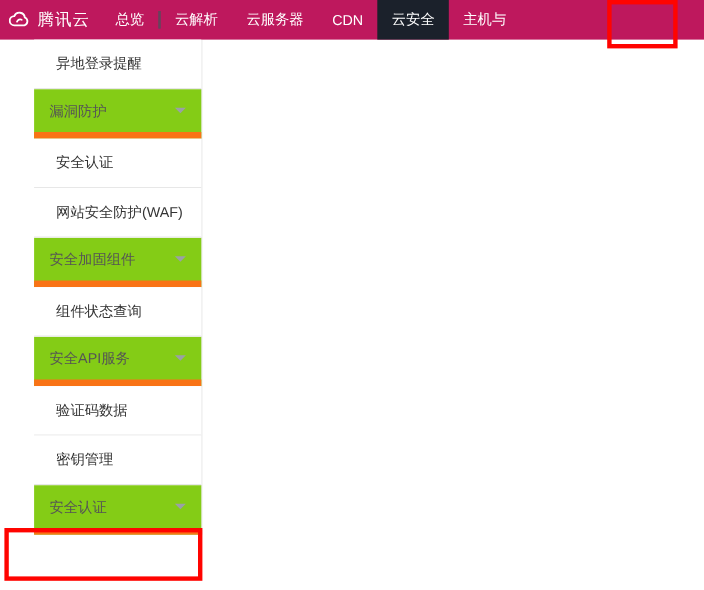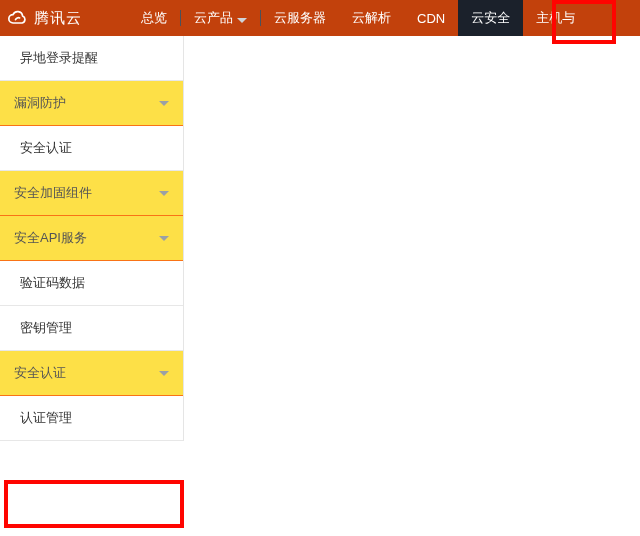--- a/index.html
+++ b/index.html
@@ -1,26 +1,25 @@
 <!DOCTYPE html>
 <html><head>
 <meta charset="utf-8">
 <style>
   * { margin: 0; padding: 0; box-sizing: border-box; }
   html, body { width: 640px; height: 536px; font-family: "Microsoft YaHei", "PingFang SC", Arial, sans-serif; background: #fff; overflow: hidden; }
   .topnav {
     width: 640px;
     height: 36px;
-    background: #c2410c;
+    background: #be185d;
     display: flex;
     align-items: center;
     color: #fff;
     font-size: 13px;
     position: relative;
-    gap: 36px;
   }
   .logo {
     display: flex;
     align-items: center;
     padding: 0 10px 0 8px;
     height: 100%;
   }
   .logo svg { margin-right: 6px; }
   .logo-text { font-size: 15px; font-weight: 500; letter-spacing: 1px; }
   .nav-items { display: flex; align-items: center; height: 100%; }
@@ -48,39 +47,40 @@
     width: 64px;
     height: 44px;
     z-index: 10;
   }
   .sidebar {
     width: 184px;
     background: #fff;
     border-right: 1px solid #e5e5e5;
     font-size: 13px;
     color: #333;
+    padding-left: 31px;
   }
   .sb-item {
     height: 45px;
     display: flex;
     align-items: center;
     padding: 0 14px 0 20px;
     border-bottom: 1px solid #e7e7e7;
     cursor: pointer;
     background: #fff;
     position: relative;
   }
   .sb-group {
     height: 45px;
     display: flex;
     align-items: center;
     justify-content: space-between;
     padding: 0 14px;
-    border-bottom: 1px solid #f97316;
-    background: #fde047;
+    border-bottom: 6px solid #f97316;
+    background: #84cc16;
     color: #555;
     cursor: pointer;
   }
   .caret {
     width: 0; height: 0;
     border-left: 5px solid transparent;
     border-right: 5px solid transparent;
     border-top: 5px solid #9aa0a6;
   }
   .highlight-side {
@@ -103,30 +103,26 @@
       <path d="M6 18a5 5 0 0 1 0-10 6 6 0 0 1 11.5 1.5A4.5 4.5 0 0 1 17 18H6z" fill="none" stroke="#fff" stroke-width="2"></path>
       <path d="M9 14c1-2 3-3 5-2" fill="none" stroke="#fff" stroke-width="2" stroke-linecap="round"></path>
     </svg>
     <span class="logo-text">腾讯云</span>
   </div>
   <div class="nav-items">
     <div class="nav-item">
         <span>总览</span>
       </div>
     <div class="nav-sep"></div>
-    <div class="nav-item">
-      <span>云产品</span>
-      <span style="margin-left:4px;"><span class="caret" style="border-top-color:#cfd3d9;display:inline-block;"></span></span>
-    </div>
     <div class="nav-sep"></div>
     <div class="nav-item">
-        <span>云服务器</span>
+        <span>云解析</span>
       </div>
     <div class="nav-item">
-        <span>云解析</span>
+        <span>云服务器</span>
       </div>
     <div class="nav-item">
         <span>CDN</span>
       </div>
     <div class="nav-item active">
         <span>云安全</span>
       </div>
     <div class="nav-item" style="padding-right:0">
         <span>主机与</span>
       </div>
@@ -140,39 +136,42 @@
     <span>异地登录提醒</span>
   </div>
 
   <div class="sb-group">
     <span>漏洞防护</span>
     <span class="caret"></span>
   </div>
   <div class="sb-item">
     <span>安全认证</span>
   </div>
+  <div class="sb-item">
+    <span>网站安全防护(WAF)</span>
+  </div>
 
   <div class="sb-group">
     <span>安全加固组件</span>
     <span class="caret"></span>
+  </div>
+  <div class="sb-item">
+    <span>组件状态查询</span>
   </div>
 
   <div class="sb-group">
     <span>安全API服务</span>
     <span class="caret"></span>
   </div>
   <div class="sb-item">
     <span>验证码数据</span>
   </div>
   <div class="sb-item">
     <span>密钥管理</span>
   </div>
 
   <div class="sb-group">
     <span>安全认证</span>
     <span class="caret"></span>
   </div>
-  <div class="sb-item">
-    <span>认证管理</span>
-  </div>
 </div>
 
 <div class="highlight-side"></div>
 
 </body></html>

